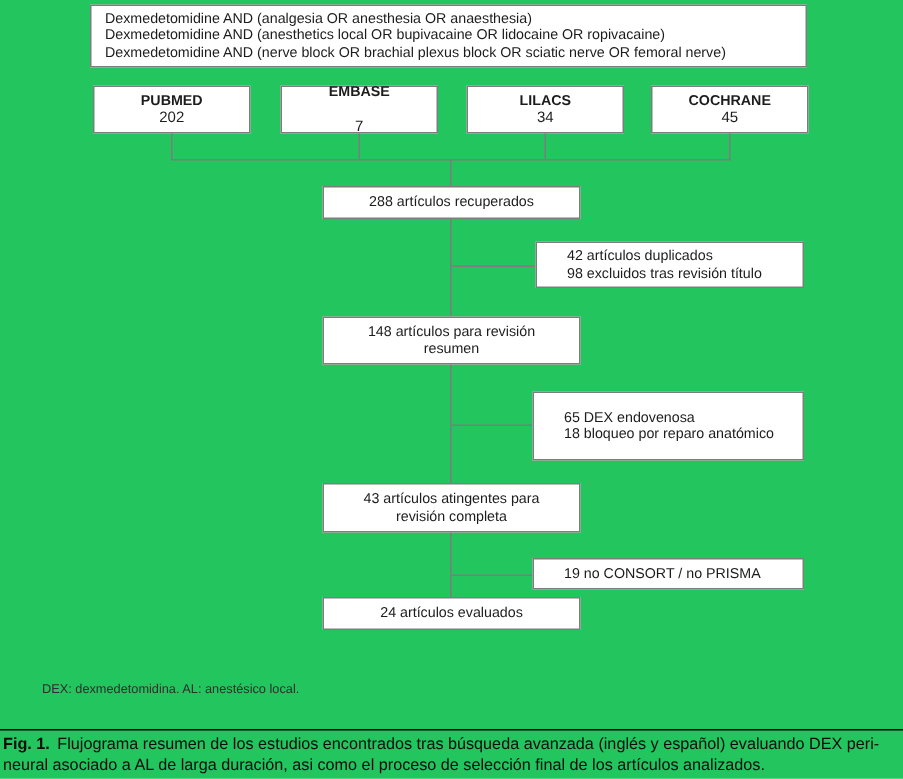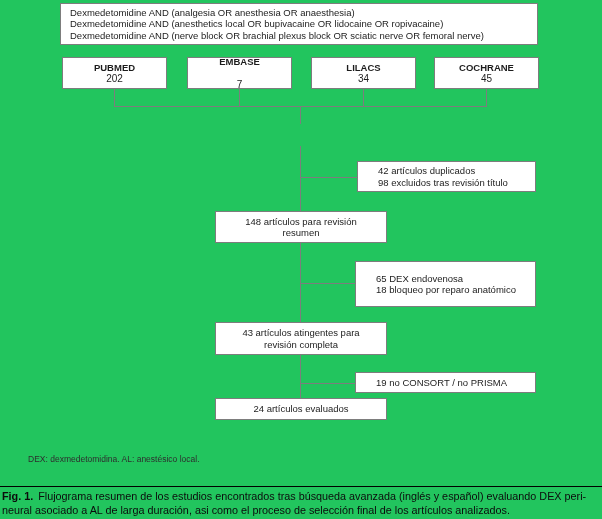--- a/index.html
+++ b/index.html
@@ -98,20 +98,23 @@
     <div class="db-count">45</div>
   </div>
 
   <div class="line" style="left:114px; top:89px; width:1px; height:17px;"></div>
   <div class="line" style="left:239px; top:89px; width:1px; height:17px;"></div>
   <div class="line" style="left:363px; top:89px; width:1px; height:17px;"></div>
   <div class="line" style="left:486px; top:89px; width:1px; height:17px;"></div>
   <div class="line" style="left:114px; top:106px; width:373px; height:1px;"></div>
   <div class="line" style="left:300px; top:106px; width:1px; height:18px;"></div>
 
+  <div class="box centered" style="left:215px; top:124px; width:172px; height:22px;">
+    <div>288 artículos recuperados</div>
+  </div>
 
   <div class="line" style="left:300px; top:146px; width:1px; height:65px;"></div>
   <div class="line" style="left:301px; top:177px; width:56px; height:1px;"></div>
 
   <div class="box leftalign" style="left:357px; top:161px; width:179px; height:31px;">
     <div>42 artículos duplicados</div>
     <div>98 excluidos tras revisión título</div>
   </div>
 
   <div class="box centered" style="left:215px; top:211px; width:172px; height:32px;">

